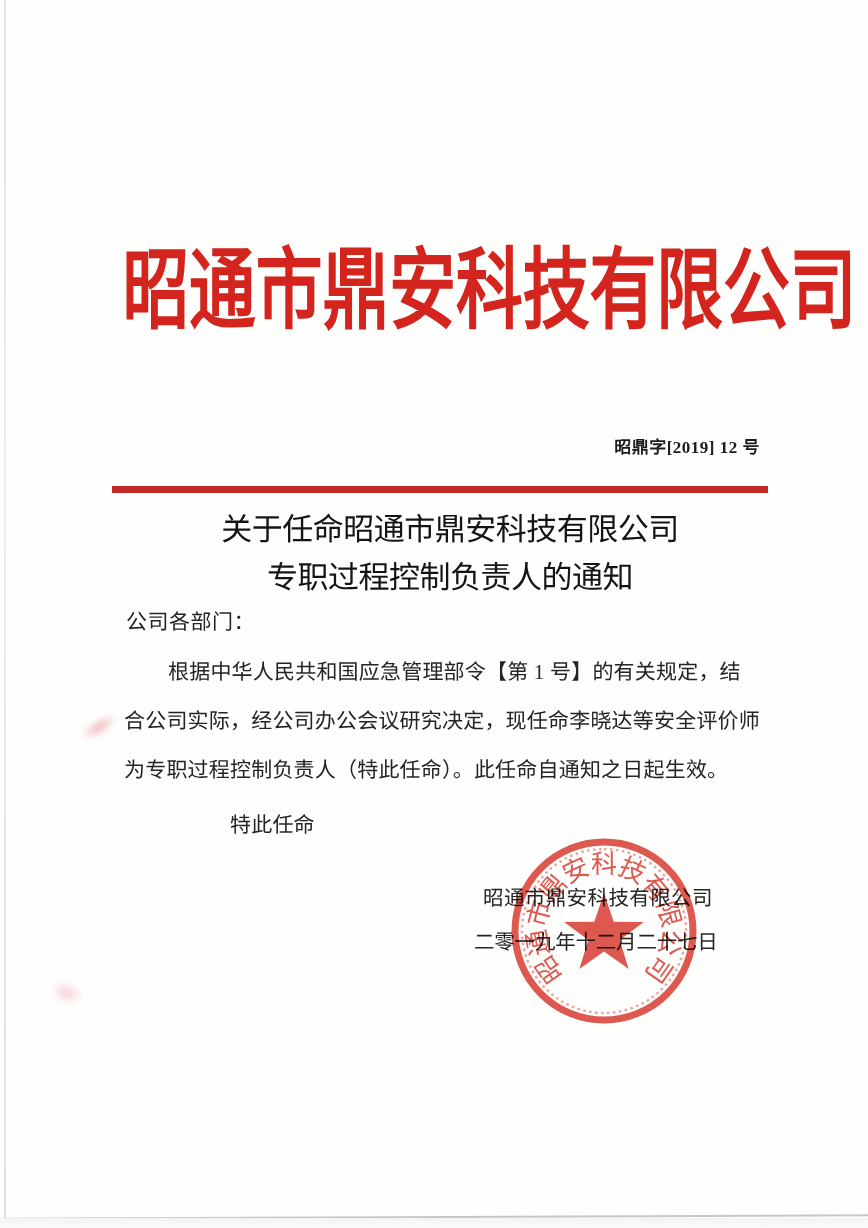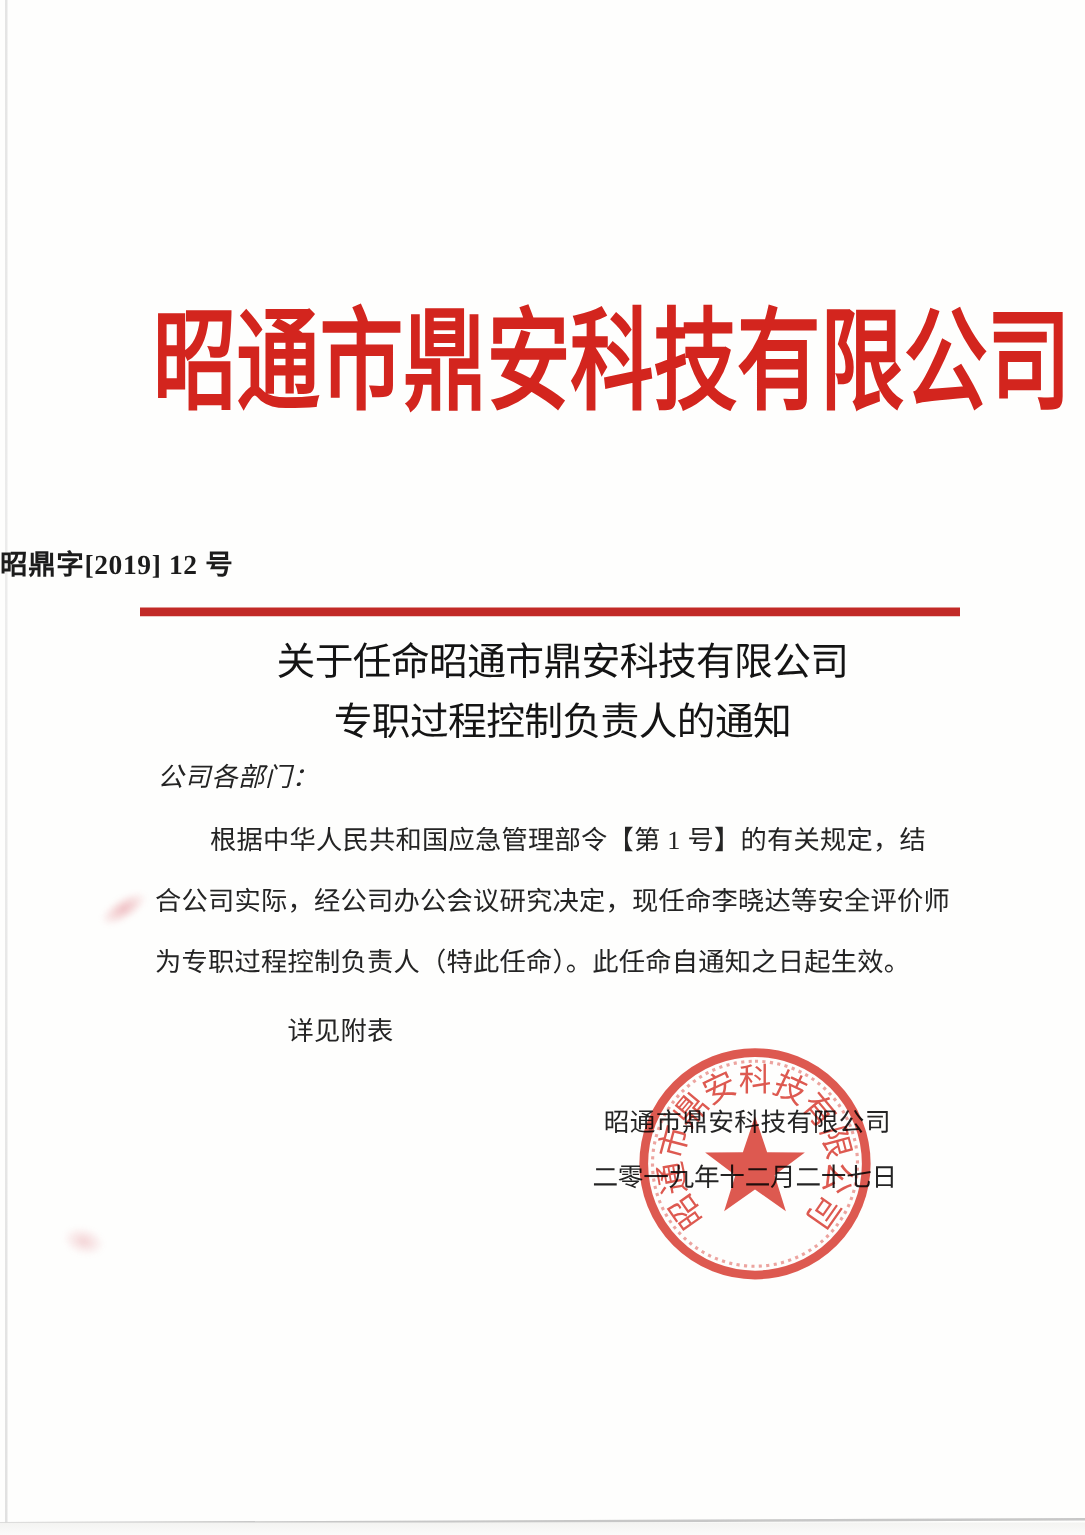--- a/index.html
+++ b/index.html
@@ -50,39 +50,39 @@
   }
   .header-title .squeeze{
     display:inline-block;
     transform:scaleX(0.75);
     transform-origin:50% 50%;
     letter-spacing:0px;
   }
 
   .doc-number{
     left:0;top:433px;width:760px;
-    text-align:left;
-    font-size:22px;font-weight:bold;color:#1c1c1c;
+    text-align:right;
+    font-size:17px;font-weight:bold;color:#1c1c1c;
     letter-spacing:.5px;
   }
 
   .red-rule{
     left:112px;top:486px;width:656px;height:7px;
   }
 
   .doc-title{
     left:0;top:506px;width:860px;
     text-align:center;
     font-size:31px;line-height:48px;font-weight:500;
     color:#141414;letter-spacing:-.5px;padding-left:20px;
   }
 
   .salutation{
     left:126px;top:605px;
-    font-size:21px;color:#242424;letter-spacing:.5px;font-style:italic;
+    font-size:21px;color:#242424;letter-spacing:.5px;
   }
   .body-line{
     font-size:21px;color:#242424;letter-spacing:.2px;white-space:nowrap;
   }
   .bl-1{left:168px;top:655px;text-align:center;}
   .bl-2{left:124px;top:704px;font-family:Liberation Serif, serif;}
   .bl-3{left:124px;top:753px;}
   .bl-4{left:230px;top:808px;}
 
   .sig-company{
@@ -125,21 +125,21 @@
 <div class="abs doc-title">
   <div>关于任命昭通市鼎安科技有限公司</div>
   <div>专职过程控制负责人的通知</div>
 </div>
 
 <div class="abs salutation">公司各部门：</div>
 
 <div class="abs body-line bl-1">根据中华人民共和国应急管理部令【第 1 号】的有关规定，结</div>
 <div class="abs body-line bl-2">合公司实际，经公司办公会议研究决定，现任命李晓达等安全评价师</div>
 <div class="abs body-line bl-3">为专职过程控制负责人（特此任命）。此任命自通知之日起生效。</div>
-<div class="abs body-line bl-4">详见附表</div>
+<div class="abs body-line bl-4">特此任命</div>
 
 <div class="abs sig-company">昭通市鼎安科技有限公司</div>
 <div class="abs sig-date">二零一九年十二月二十七日</div>
 
 <div class="abs seal">
   <svg width="230" height="230" viewBox="0 0 230 230">
     <defs>
       <filter id="sealblur" x="-5%" y="-5%" width="110%" height="110%">
         <feGaussianBlur stdDeviation="0.55"></feGaussianBlur>
       </filter>

